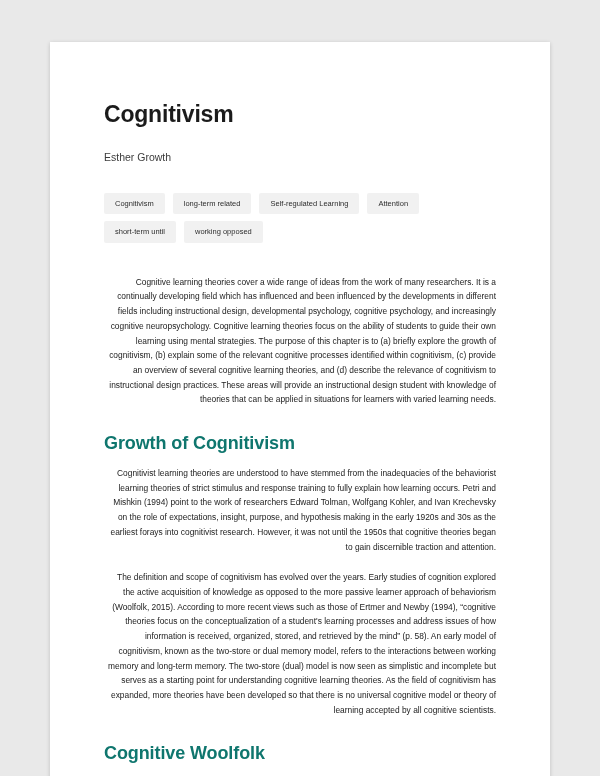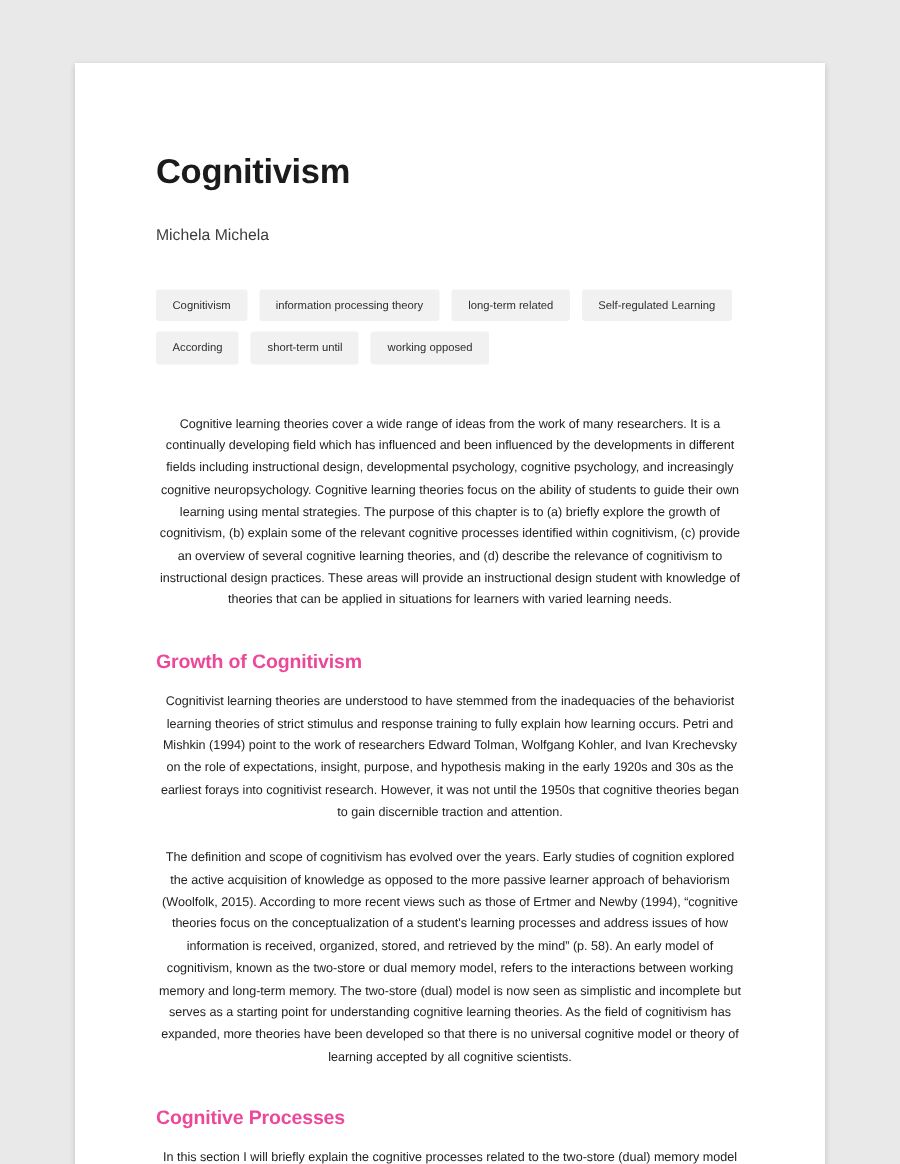--- a/index.html
+++ b/index.html
@@ -50,58 +50,57 @@
     line-height: 1;
     padding: 7px 11px;
     border-radius: 2px;
     white-space: nowrap;
   }
   p.body-text {
     font-size: 8.4px;
     line-height: 1.75;
     color: #222222;
     margin: 0 0 16px 0;
-    text-align: center;
+    text-align: right;
   }
   h2.section-heading {
-    font-size: 13px;
+    font-size: 18px;
     font-weight: bold;
-    color: #ec4899;
+    color: #0f766e;
     margin: 26px 0 12px 0;
     letter-spacing: -0.1px;
   }
   .section:first-of-type h2.section-heading {
     margin-top: 20px;
   }
 </style>
 </head>
 <body>
 
 <div id="page">
 
   <h1 id="doc-title">Cognitivism</h1>
 
-  <div id="author">Michela Michela</div>
+  <div id="author">Esther Growth</div>
 
   <div id="tags">
     <span class="tag">Cognitivism</span>
-    <span class="tag">information processing theory</span>
     <span class="tag">long-term related</span>
     <span class="tag">Self-regulated Learning</span>
-    <span class="tag">According</span>
+    <span class="tag">Attention</span>
     <span class="tag">short-term until</span>
     <span class="tag">working opposed</span>
   </div>
 
   <p class="body-text">Cognitive learning theories cover a wide range of ideas from the work of many researchers. It is a continually developing field which has influenced and been influenced by the developments in different fields including instructional design, developmental psychology, cognitive psychology, and increasingly cognitive neuropsychology. Cognitive learning theories focus on the ability of students to guide their own learning using mental strategies. The purpose of this chapter is to (a) briefly explore the growth of cognitivism, (b) explain some of the relevant cognitive processes identified within cognitivism, (c) provide an overview of several cognitive learning theories, and (d) describe the relevance of cognitivism to instructional design practices. These areas will provide an instructional design student with knowledge of theories that can be applied in situations for learners with varied learning needs.</p>
 
   <div class="section">
     <h2 class="section-heading">Growth of Cognitivism</h2>
     <p class="body-text">Cognitivist learning theories are understood to have stemmed from the inadequacies of the behaviorist learning theories of strict stimulus and response training to fully explain how learning occurs. Petri and Mishkin (1994) point to the work of researchers Edward Tolman, Wolfgang Kohler, and Ivan Krechevsky on the role of expectations, insight, purpose, and hypothesis making in the early 1920s and 30s as the earliest forays into cognitivist research. However, it was not until the 1950s that cognitive theories began to gain discernible traction and attention.</p>
     <p class="body-text">The definition and scope of cognitivism has evolved over the years. Early studies of cognition explored the active acquisition of knowledge as opposed to the more passive learner approach of behaviorism (Woolfolk, 2015). According to more recent views such as those of Ertmer and Newby (1994), “cognitive theories focus on the conceptualization of a student's learning processes and address issues of how information is received, organized, stored, and retrieved by the mind” (p. 58). An early model of cognitivism, known as the two-store or dual memory model, refers to the interactions between working memory and long-term memory. The two-store (dual) model is now seen as simplistic and incomplete but serves as a starting point for understanding cognitive learning theories. As the field of cognitivism has expanded, more theories have been developed so that there is no universal cognitive model or theory of learning accepted by all cognitive scientists.</p>
   </div>
 
   <div class="section">
-    <h2 class="section-heading">Cognitive Processes</h2>
+    <h2 class="section-heading">Cognitive Woolfolk</h2>
     <p class="body-text">In this section I will briefly explain the cognitive processes related to the two-store (dual) memory model including (a) perception, (b) executive processes, (c) working memory, (d) encoding, and (e) long-term memory. These do not include all of the cognitive processes involved in learning, but these are the ones most commonly addressed in the cognitivist</p>
   </div>
 
 </div>
 
 </body></html>

